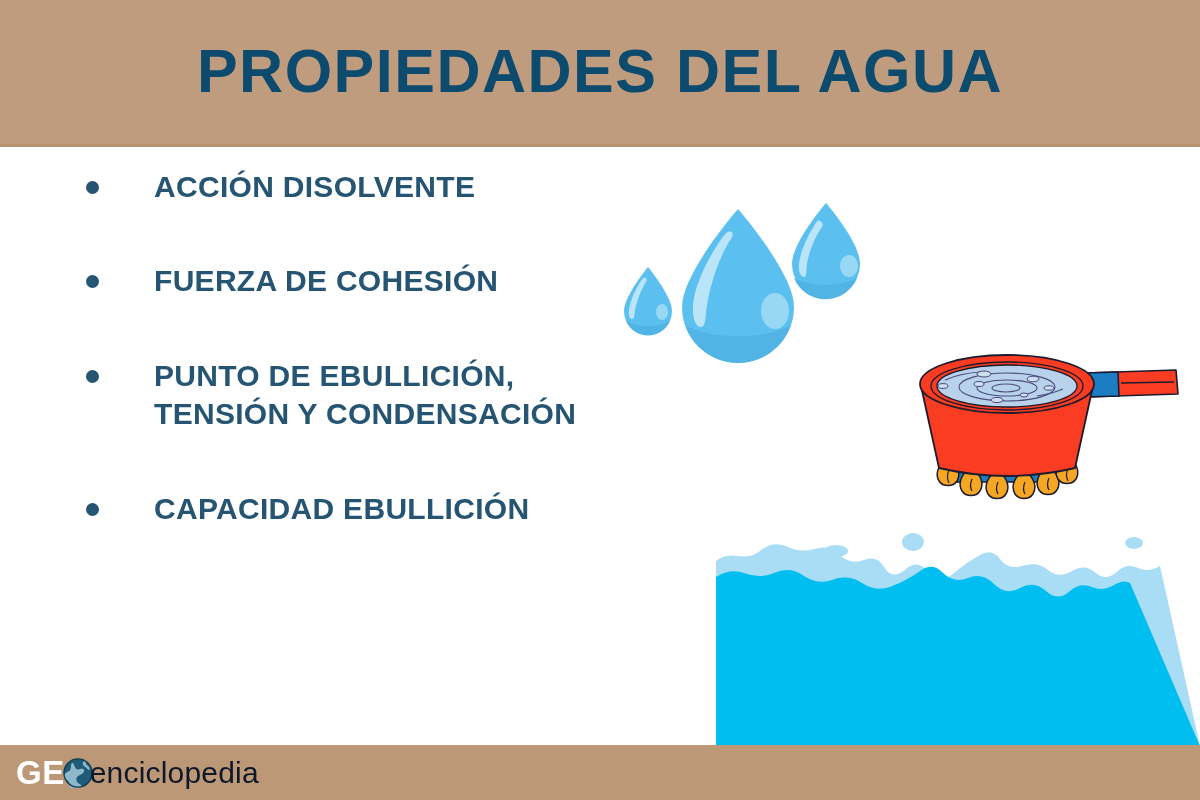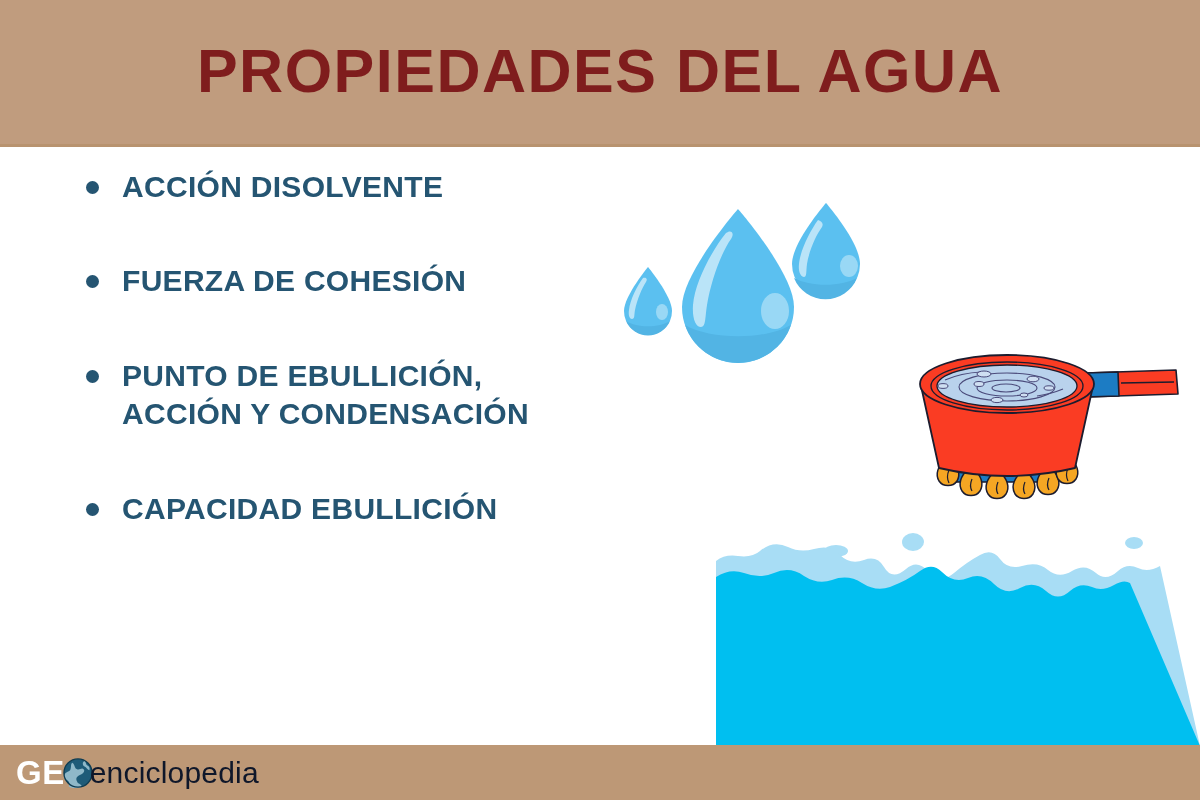--- a/index.html
+++ b/index.html
@@ -40,21 +40,21 @@
     left: 0;
     bottom: 0;
     width: 100%;
     height: 3px;
     background: #b8936f;
   }
   #poster-title {
     font-size: 61px;
     font-weight: bold;
     letter-spacing: 1.5px;
-    color: #7f1d1d;
+    color: #0c4a6e;
     white-space: nowrap;
     line-height: 1;
     margin: 0;
     padding: 0 0 4px 0;
     font-family: "Liberation Sans", "DejaVu Sans", sans-serif;
   }
 
   
   #property-list {
     position: absolute;
@@ -78,21 +78,21 @@
   .property-item:last-child { margin-bottom: 0; }
   .bullet-dot {
     position: absolute;
     left: 8px;
     top: 13px;
     width: 13px;
     height: 13px;
     border-radius: 50%;
     background: #255572;
   }
-  .property-label { display: block; white-space: pre-line; }
+  .property-label { display: block; white-space: pre-line; margin-left: 32px; }
 
   
   #water-drops {
     position: absolute;
     left: 610px;
     top: 195px;
     width: 270px;
     height: 185px;
   }
 
@@ -167,21 +167,21 @@
       <span class="bullet-dot"></span>
       <span class="property-label">ACCIÓN DISOLVENTE</span>
     </li>
     <li class="property-item">
       <span class="bullet-dot"></span>
       <span class="property-label">FUERZA DE COHESIÓN</span>
     </li>
     <li class="property-item">
       <span class="bullet-dot"></span>
       <span class="property-label">PUNTO DE EBULLICIÓN,
-ACCIÓN Y CONDENSACIÓN</span>
+TENSIÓN Y CONDENSACIÓN</span>
     </li>
     <li class="property-item">
       <span class="bullet-dot"></span>
       <span class="property-label">CAPACIDAD EBULLICIÓN</span>
     </li>
   </ul>
 
   <svg id="water-drops" viewBox="0 0 270 185">
 
     <g>

